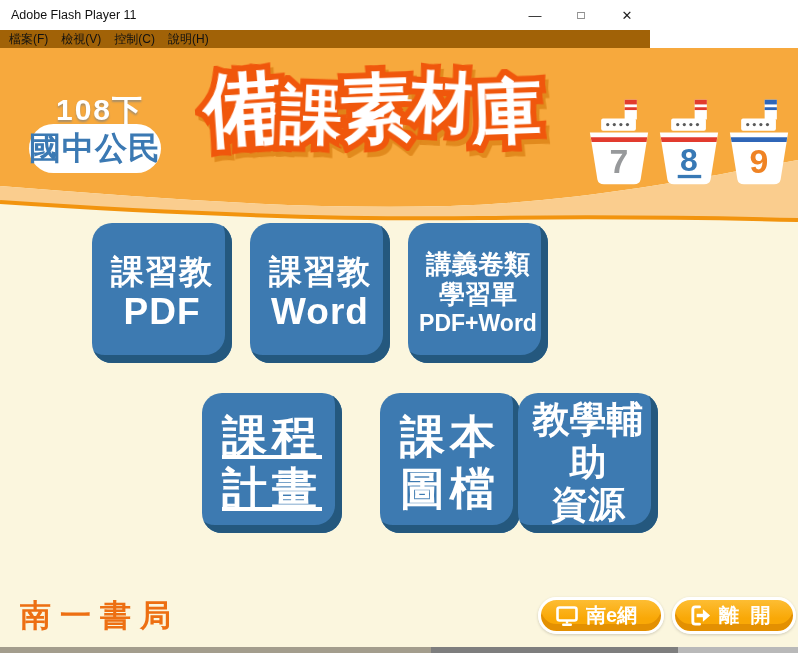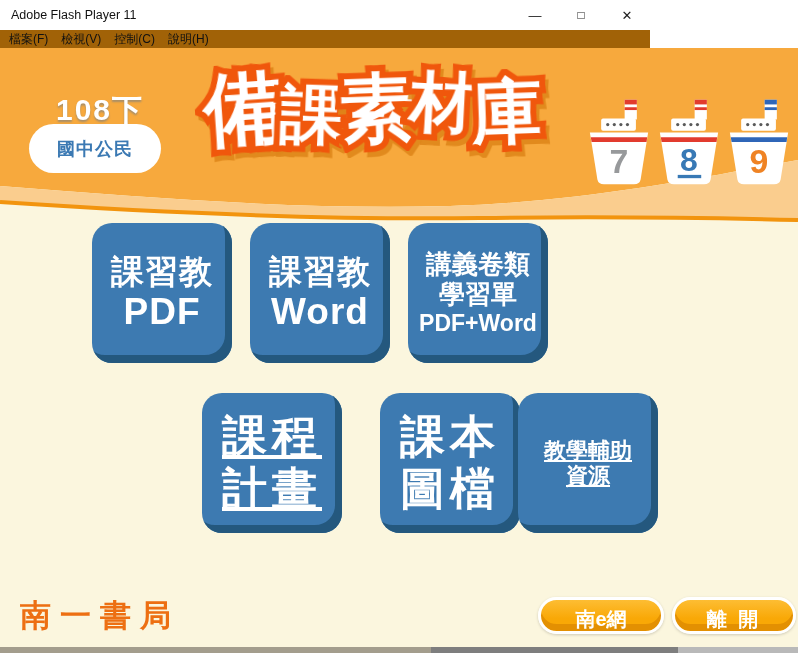--- a/index.html
+++ b/index.html
@@ -22,21 +22,21 @@
   
   .content { position:relative; width:798px; height:599px; background:#FBF6DE; overflow:hidden; }
   .hero-svg { position:absolute; top:0; left:0; display:block; }
 
   
   .edition { position:absolute; left:40px; top:42px; width:120px; text-align:center;
              font-size:30px; font-weight:bold; color:#fff; letter-spacing:2px;
              text-shadow:0 2px 2px rgba(70,110,160,.45); }
   .subject-pill { position:absolute; left:29px; top:76px; width:132px; height:49px;
                   background:#fff; border-radius:25px; display:flex; align-items:center;
-                  justify-content:center; font-size:18px; font-weight:bold; color:#3B79B3;
+                  justify-content:center; font-size:32px; font-weight:bold; color:#3B79B3;
                   letter-spacing:1px; }
 
   
   .main-title { position:absolute; left:206px; top:8px; display:flex; align-items:flex-start; }
   .char { position:relative; display:inline-block; font-weight:bold; margin:0 -2px;
           filter:drop-shadow(3px 5px 0 rgba(223,134,26,.9)); }
   .char .stroke { position:absolute; left:0; top:0; color:#F0570C; -webkit-text-stroke:12px #F0570C; }
   .char .fill { position:relative; color:#fff; }
   .char:nth-child(1){ font-size:80px; transform:rotate(-4deg); }
   .char:nth-child(2){ font-size:64px; transform:translateY(16px) rotate(2deg); }
@@ -52,36 +52,36 @@
   
   .blue-btn { position:absolute; width:140px; height:140px; background:#3D7AB1;
               border-radius:20px; box-shadow:inset -7px -8px 0 0 #24587E;
               display:flex; flex-direction:column; align-items:center; justify-content:center;
               color:#fff; font-weight:bold; text-align:center; cursor:pointer; line-height:1.15; }
   .blue-btn .l-cjk  { font-size:33px; letter-spacing:1px; }
   .blue-btn .l-lat  { font-size:37px; letter-spacing:1px; }
   .blue-btn .l-sm   { font-size:26px; }
   .blue-btn .l-xs   { font-size:23px; }
   .blue-btn .l-big  { font-size:45px; letter-spacing:5px; }
-  .blue-btn .l-med  { font-size:22px;text-decoration:underline; }
+  .blue-btn .l-med  { font-size:37px; }
   #btn-1{ left:92px;  top:175px; }
   #btn-2{ left:250px; top:175px; }
   #btn-3{ left:408px; top:175px; }
   #btn-4{ left:202px; top:345px;text-decoration:underline; }
   #btn-5{ left:380px; top:345px; }
   #btn-6{ left:518px; top:345px; }
 
   
   .logo { position:absolute; left:20px; bottom:10px; font-family:"DejaVu Serif","Liberation Serif",serif;
           font-weight:bold; font-size:31px; color:#ED6F12; letter-spacing:9px; }
   .pill-btn { position:absolute; height:37px; border-radius:19px; border:3px solid #fff;
               background:linear-gradient(180deg,#FDBD33 0%,#F9A806 60%);
               box-shadow:inset 0 -7px 0 rgba(226,142,2,.95), 0 1px 3px rgba(0,0,0,.18);
-              display:flex; align-items:center; justify-content:center; gap:7px;
-              color:#fff; font-weight:bold; font-size:20px; cursor:pointer; padding:0 14px;flex-direction:column; }
+              display:flex; align-items:center; justify-content:flex-start; gap:7px;
+              color:#fff; font-weight:bold; font-size:20px; cursor:pointer; padding:0 14px; }
   #btn-nane { right:134px; bottom:13px; width:126px; }
   #btn-exit { right:2px;  bottom:13px; width:124px; letter-spacing:3px; }
 
   
   .bottom-strip { height:6px; width:798px;
      background:linear-gradient(90deg,#A39D8D 0%,#A39D8D 54%,#7E7E7E 54%,#7E7E7E 85%,#B9B9B9 85%); }
 </style>
 </head>
 <body>
 

